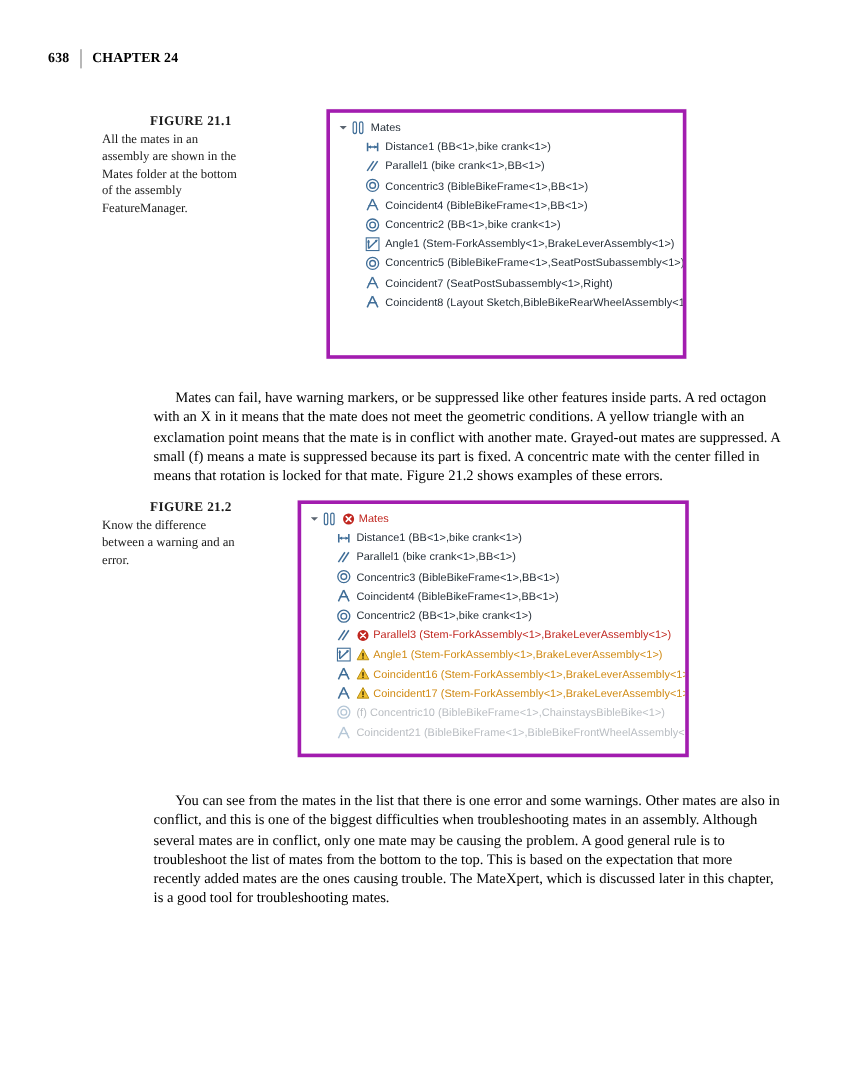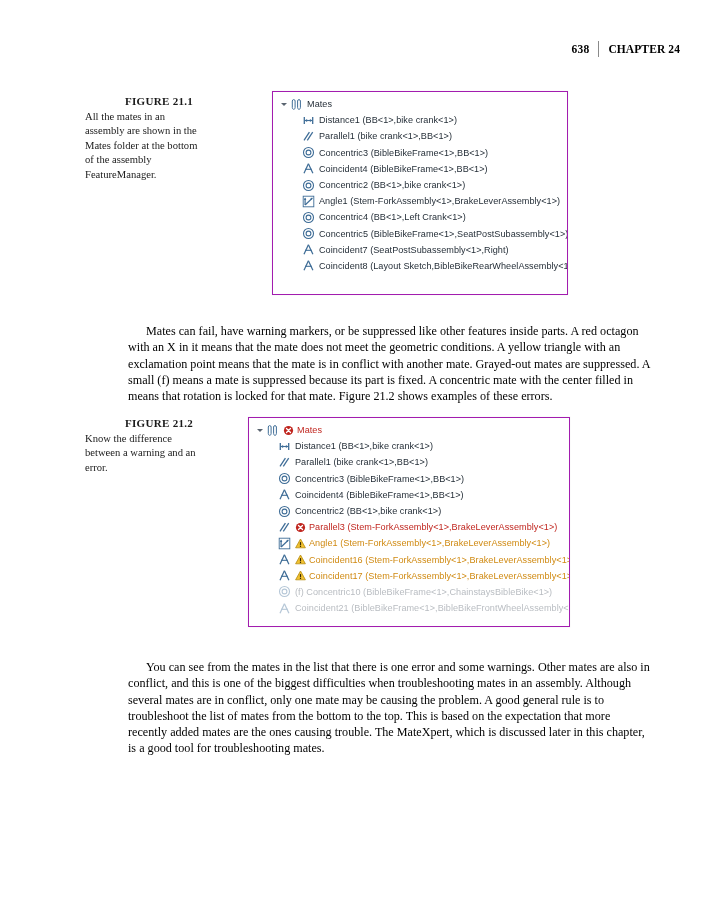--- a/index.html
+++ b/index.html
@@ -18,21 +18,20 @@
 
   
   .running-head {
     position: absolute;
     left: 40px;
     top: 40px;
     width: 640px;
     height: 18px;
     display: flex;
     align-items: center;
-    justify-content: flex-end;
   }
   .folio {
     font-family: "Liberation Serif", serif;
     font-weight: bold;
     font-size: 11.5px;
     letter-spacing: 0.2px;
     padding-right: 9px;
   }
   .head-rule {
     width: 1px;
@@ -69,21 +68,21 @@
     margin-bottom: 1px;
     margin-left: 40px;
   }
   #fig1-caption { left: 85px; top: 94px; }
   #fig2-caption { left: 85px; top: 416px; }
 
   
   .panel {
     position: absolute;
     background: #ffffff;
-    border: 1px solid #a21caf;
+    border: 3px solid #a21caf;
     box-shadow: 0 0 0 0.5px rgba(0,0,0,0.03);
     overflow: hidden;
     font-family: "Liberation Sans", sans-serif;
   }
   #panel1 {
     left: 272px;
     top: 91px;
     width: 294px;
     height: 202px;
   }
@@ -263,29 +262,20 @@
         </span>
         <span class="lbl">Angle1 (Stem-ForkAssembly&lt;1&gt;,BrakeLeverAssembly&lt;1&gt;)</span>
       </div>
       <div class="tree-row child st-normal">
         <span class="ic">
           <svg viewBox="0 0 13 13">
             <circle cx="6.5" cy="6.5" r="5" fill="none" stroke="#3f6d97" stroke-width="1.1"></circle>
             <circle cx="6.5" cy="6.5" r="2.4" fill="none" stroke="#3f6d97" stroke-width="1.1"></circle>
           </svg>
         </span>
-        <span class="lbl">Concentric4 (BB&lt;1&gt;,Left Crank&lt;1&gt;)</span>
-      </div>
-      <div class="tree-row child st-normal">
-        <span class="ic">
-          <svg viewBox="0 0 13 13">
-            <circle cx="6.5" cy="6.5" r="5" fill="none" stroke="#3f6d97" stroke-width="1.1"></circle>
-            <circle cx="6.5" cy="6.5" r="2.4" fill="none" stroke="#3f6d97" stroke-width="1.1"></circle>
-          </svg>
-        </span>
         <span class="lbl">Concentric5 (BibleBikeFrame&lt;1&gt;,SeatPostSubassembly&lt;1&gt;)</span>
       </div>
       <div class="tree-row child st-normal">
         <span class="ic">
           <svg viewBox="0 0 13 13">
             <line x1="6.4" y1="1.8" x2="2" y2="11.2" stroke="#3f6d97" stroke-width="1.25"></line>
             <line x1="6.4" y1="1.8" x2="10.9" y2="11.2" stroke="#3f6d97" stroke-width="1.25"></line>
             <line x1="3.1" y1="7.3" x2="9.8" y2="7.3" stroke="#3f6d97" stroke-width="1.1"></line>
           </svg>
         </span>

